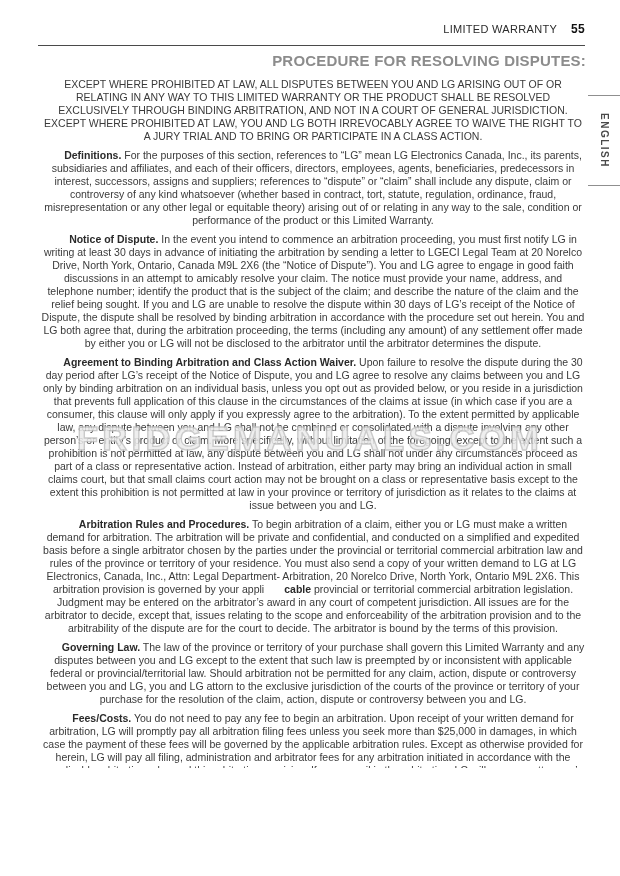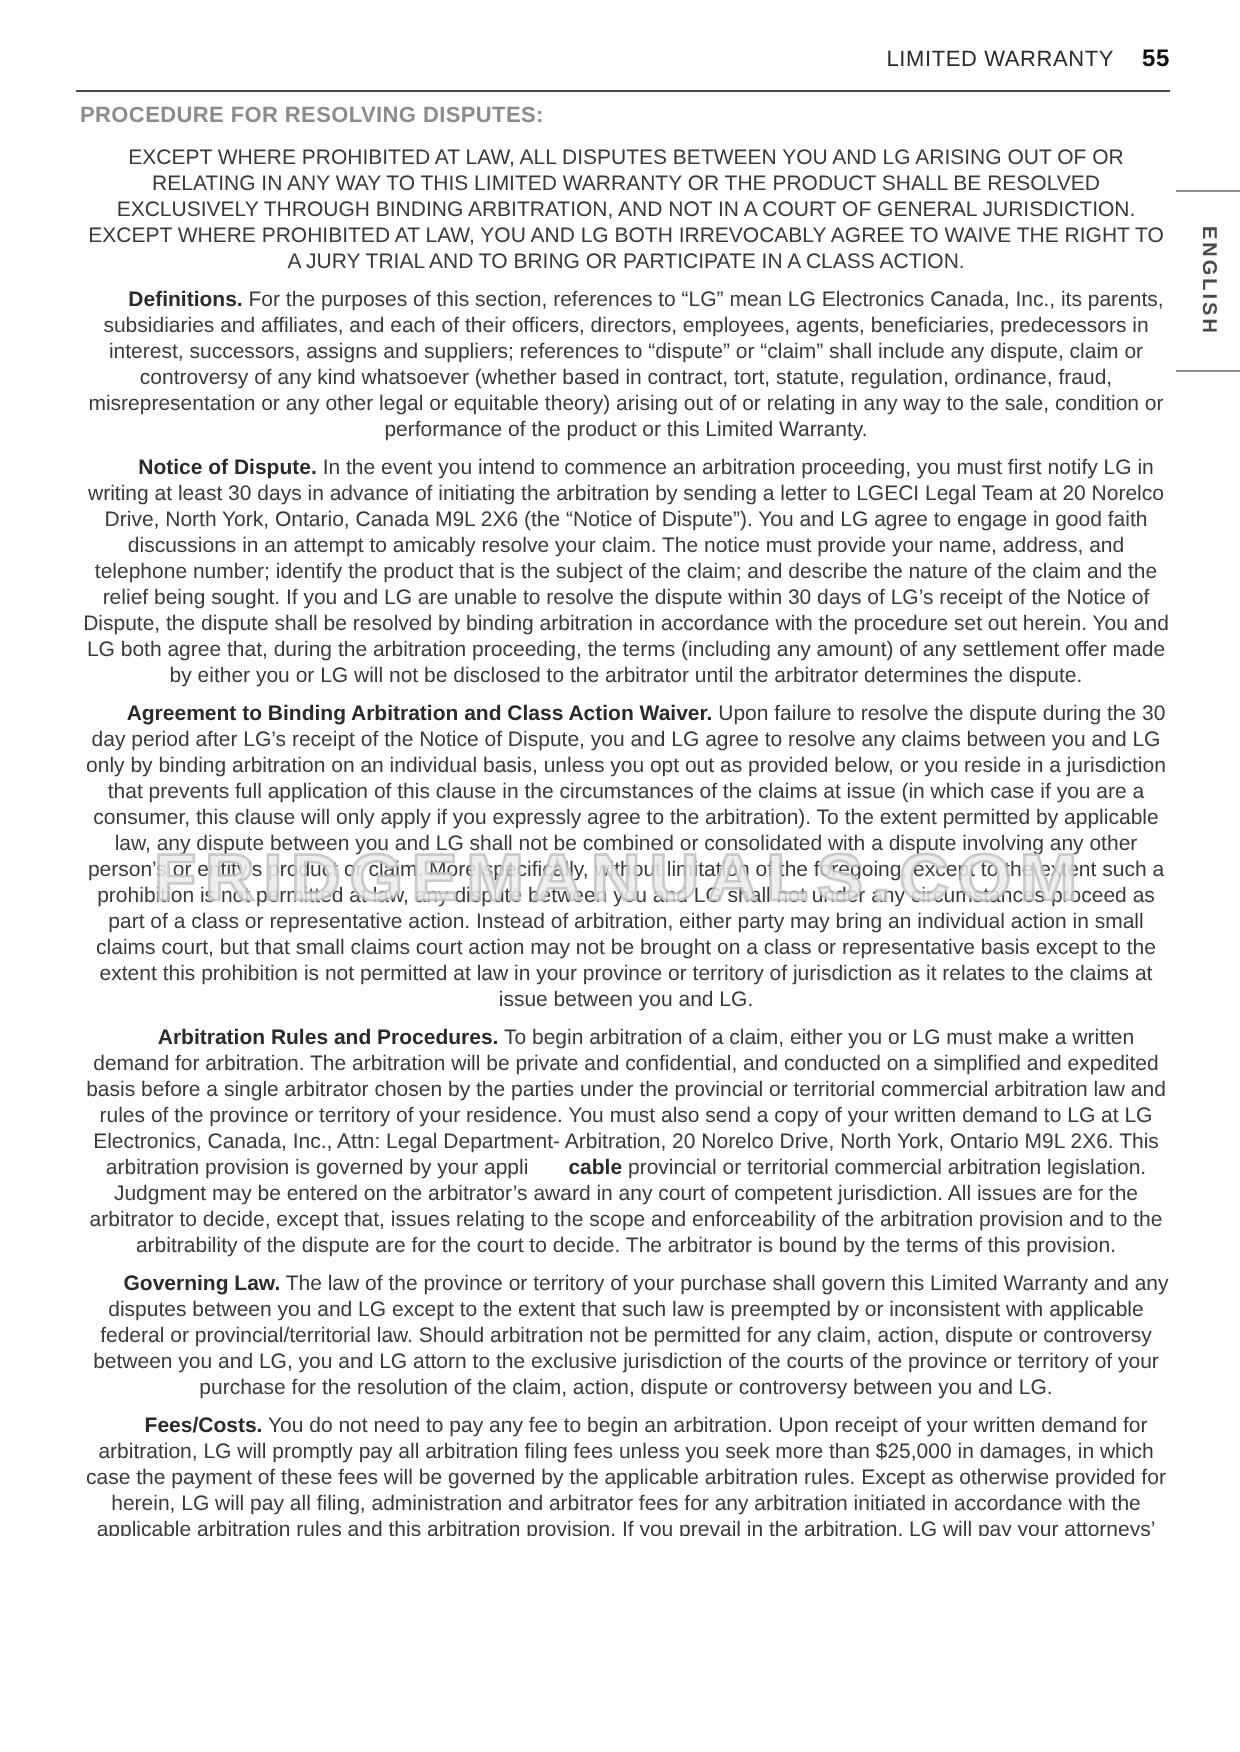--- a/index.html
+++ b/index.html
@@ -68,24 +68,25 @@
   
   .content {
     position: absolute;
     top: 52px;
     left: 40px;
     width: 546px;
     color: #3a3a3a;
   }
   .section-title {
     margin: 0 0 9px 0;
-    font-size: 11px;
+    font-size: 15px;
     font-weight: 700;
     letter-spacing: 0.2px;
     color: #8c8c8c;
+    text-align: right;
   }
   .content p {
     margin: 0 0 6px 0;
     font-size: 10.5px;
     line-height: 13px;
     text-align: center;
   }
   .content p b {
     color: #2a2a2a;
     padding-left: 20px;

